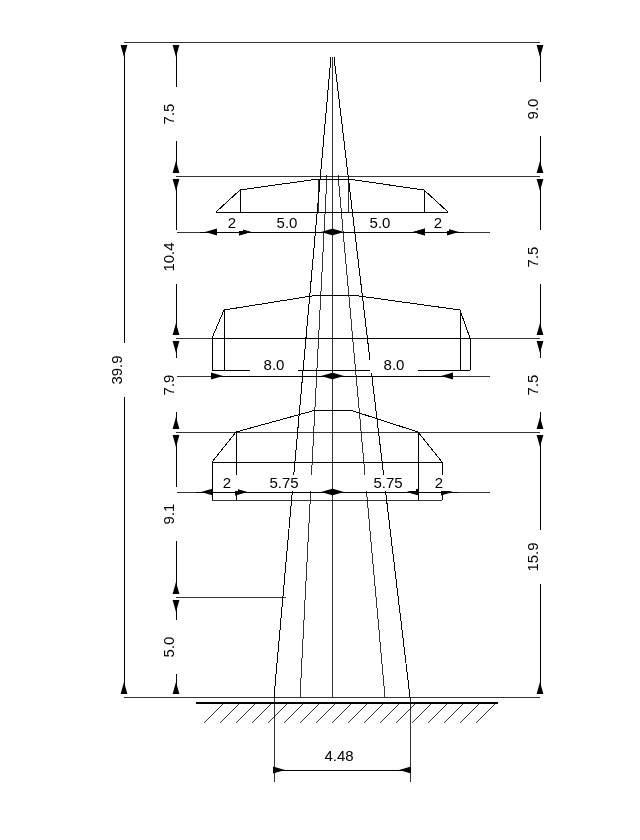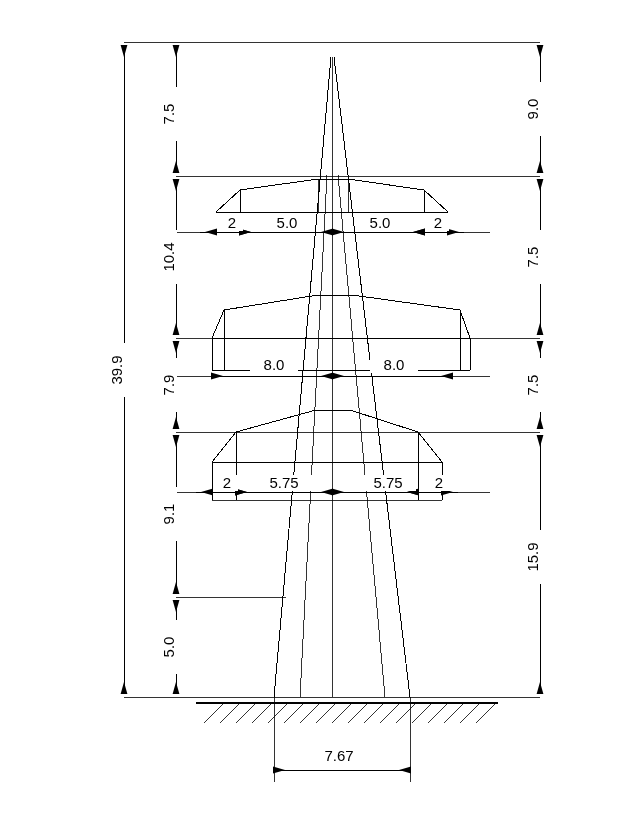--- a/index.html
+++ b/index.html
@@ -195,15 +195,15 @@
   <div class="dim-label" style="left:427px; top:215px; width:18px; text-align:center;">2</div>
 
   <div class="dim-label" style="left:250px; top:357px; width:44px; text-align:center;">8.0</div>
   <div class="dim-label" style="left:370px; top:357px; width:44px; text-align:center;">8.0</div>
 
   <div class="dim-label" style="left:216px; top:475px; width:18px; text-align:center;">2</div>
   <div class="dim-label" style="left:256px; top:475px; width:52px; text-align:center;">5.75</div>
   <div class="dim-label" style="left:360px; top:475px; width:52px; text-align:center;">5.75</div>
   <div class="dim-label" style="left:428px; top:475px; width:18px; text-align:center;">2</div>
 
-  <div class="dim-label" style="left:311px; top:748px; width:52px; text-align:center;">7.67</div>
+  <div class="dim-label" style="left:311px; top:748px; width:52px; text-align:center;">4.48</div>
 
 </div>
 
 </body></html>

